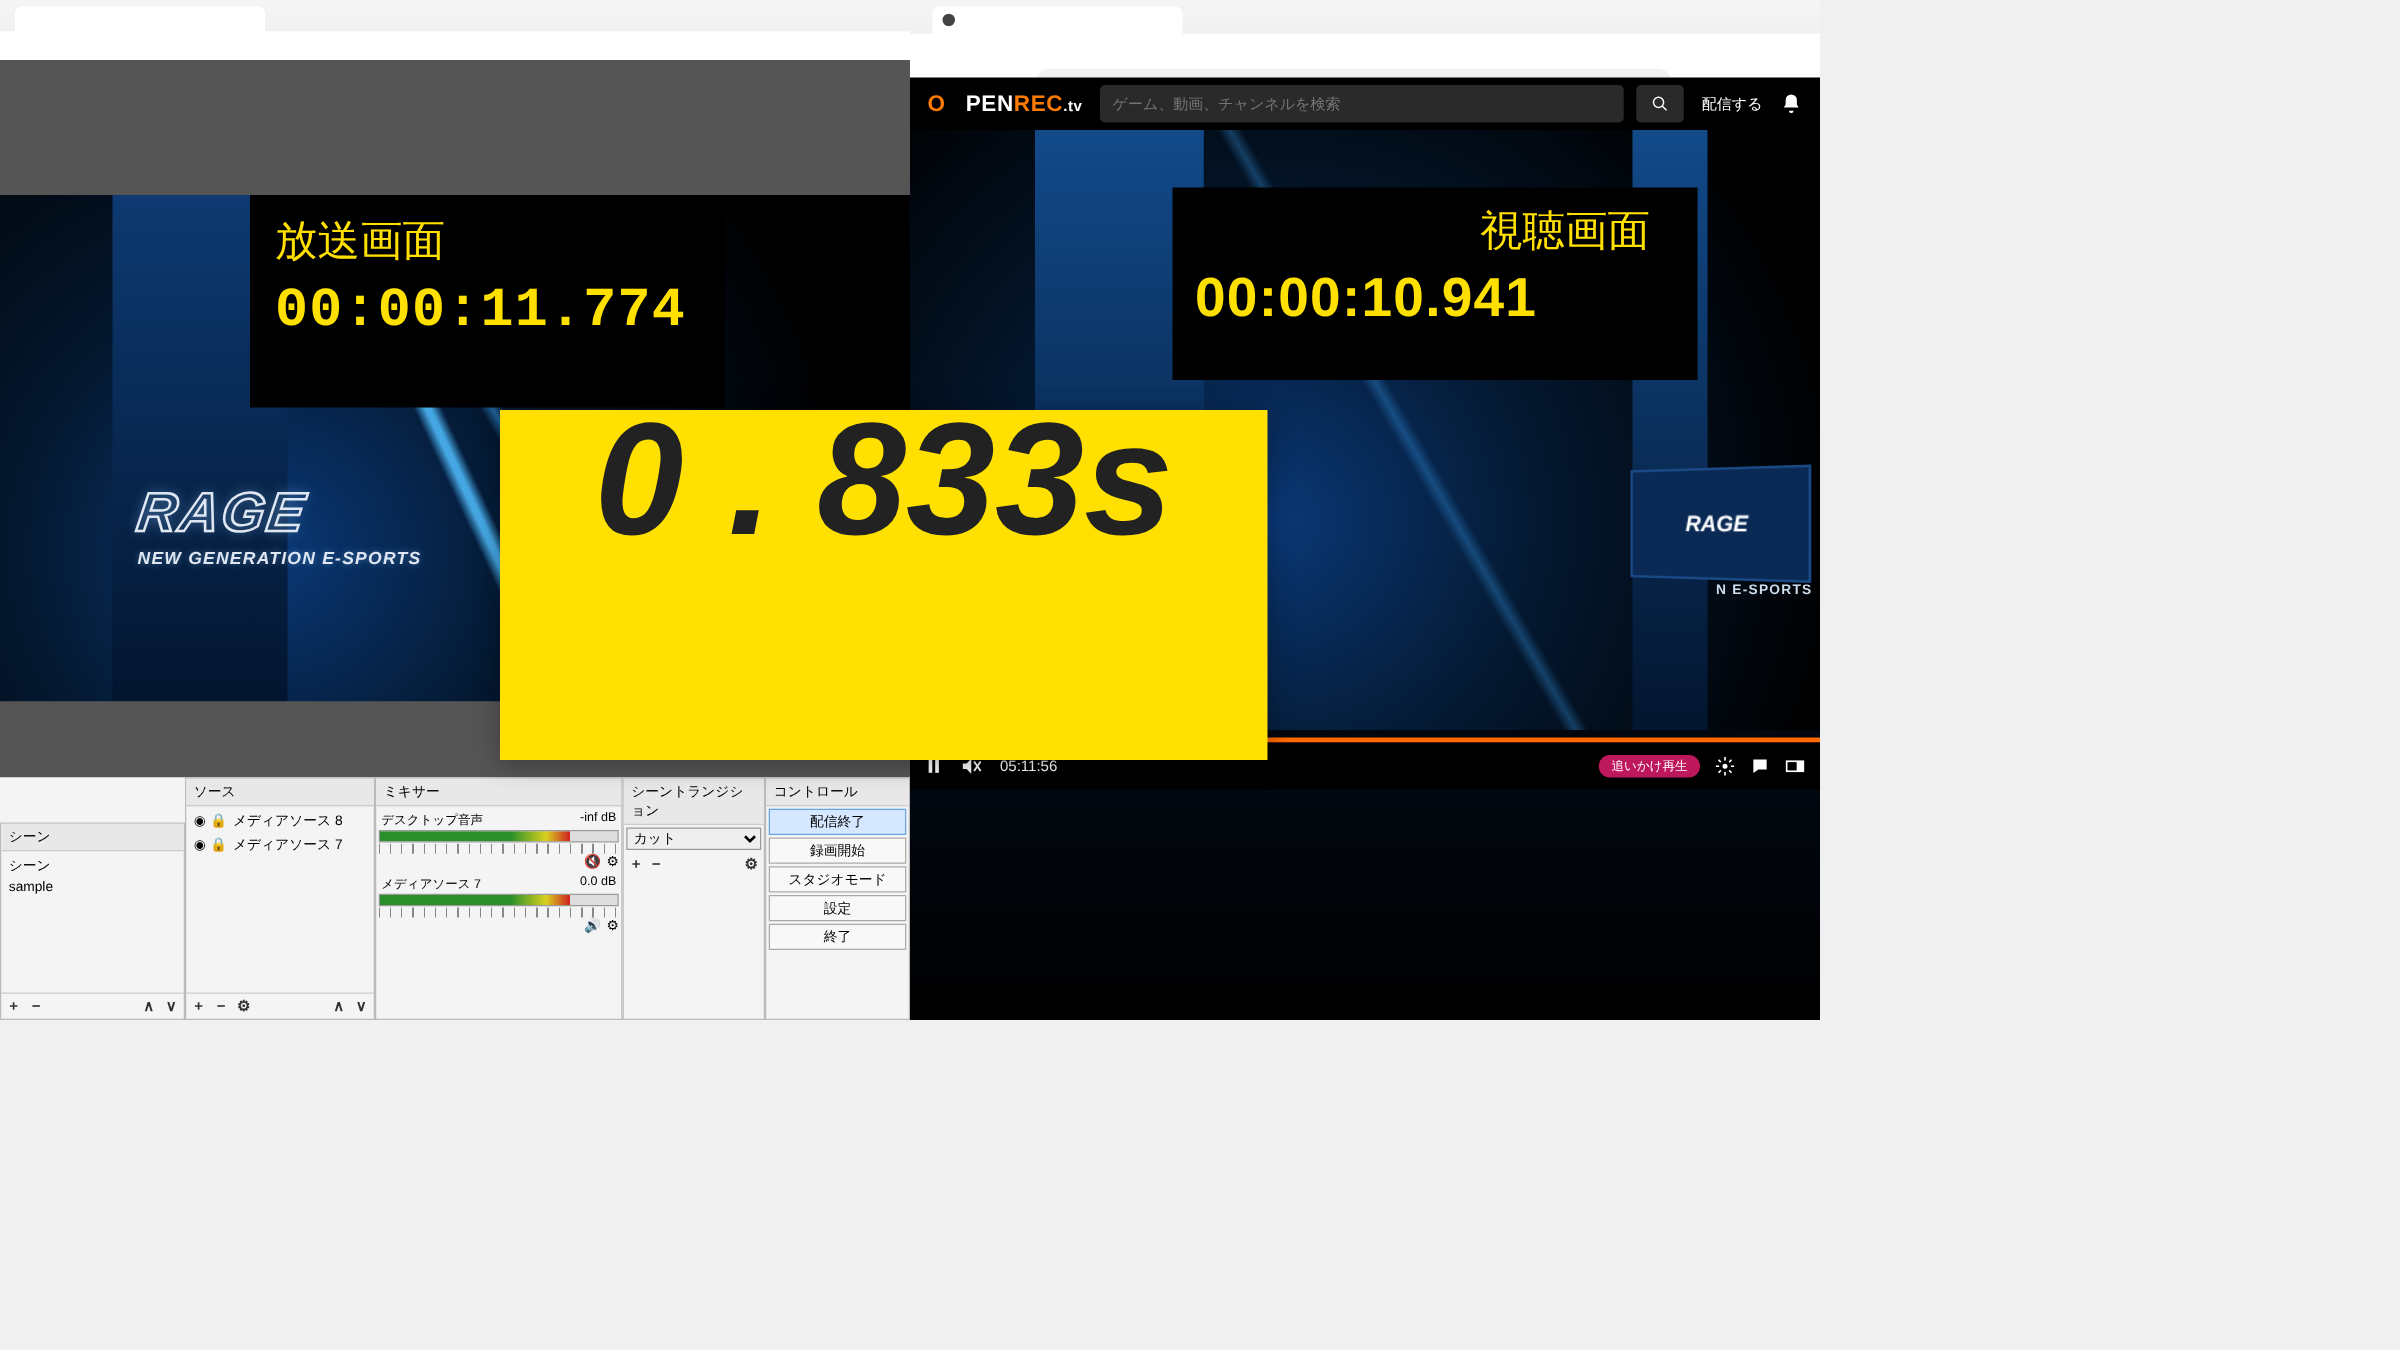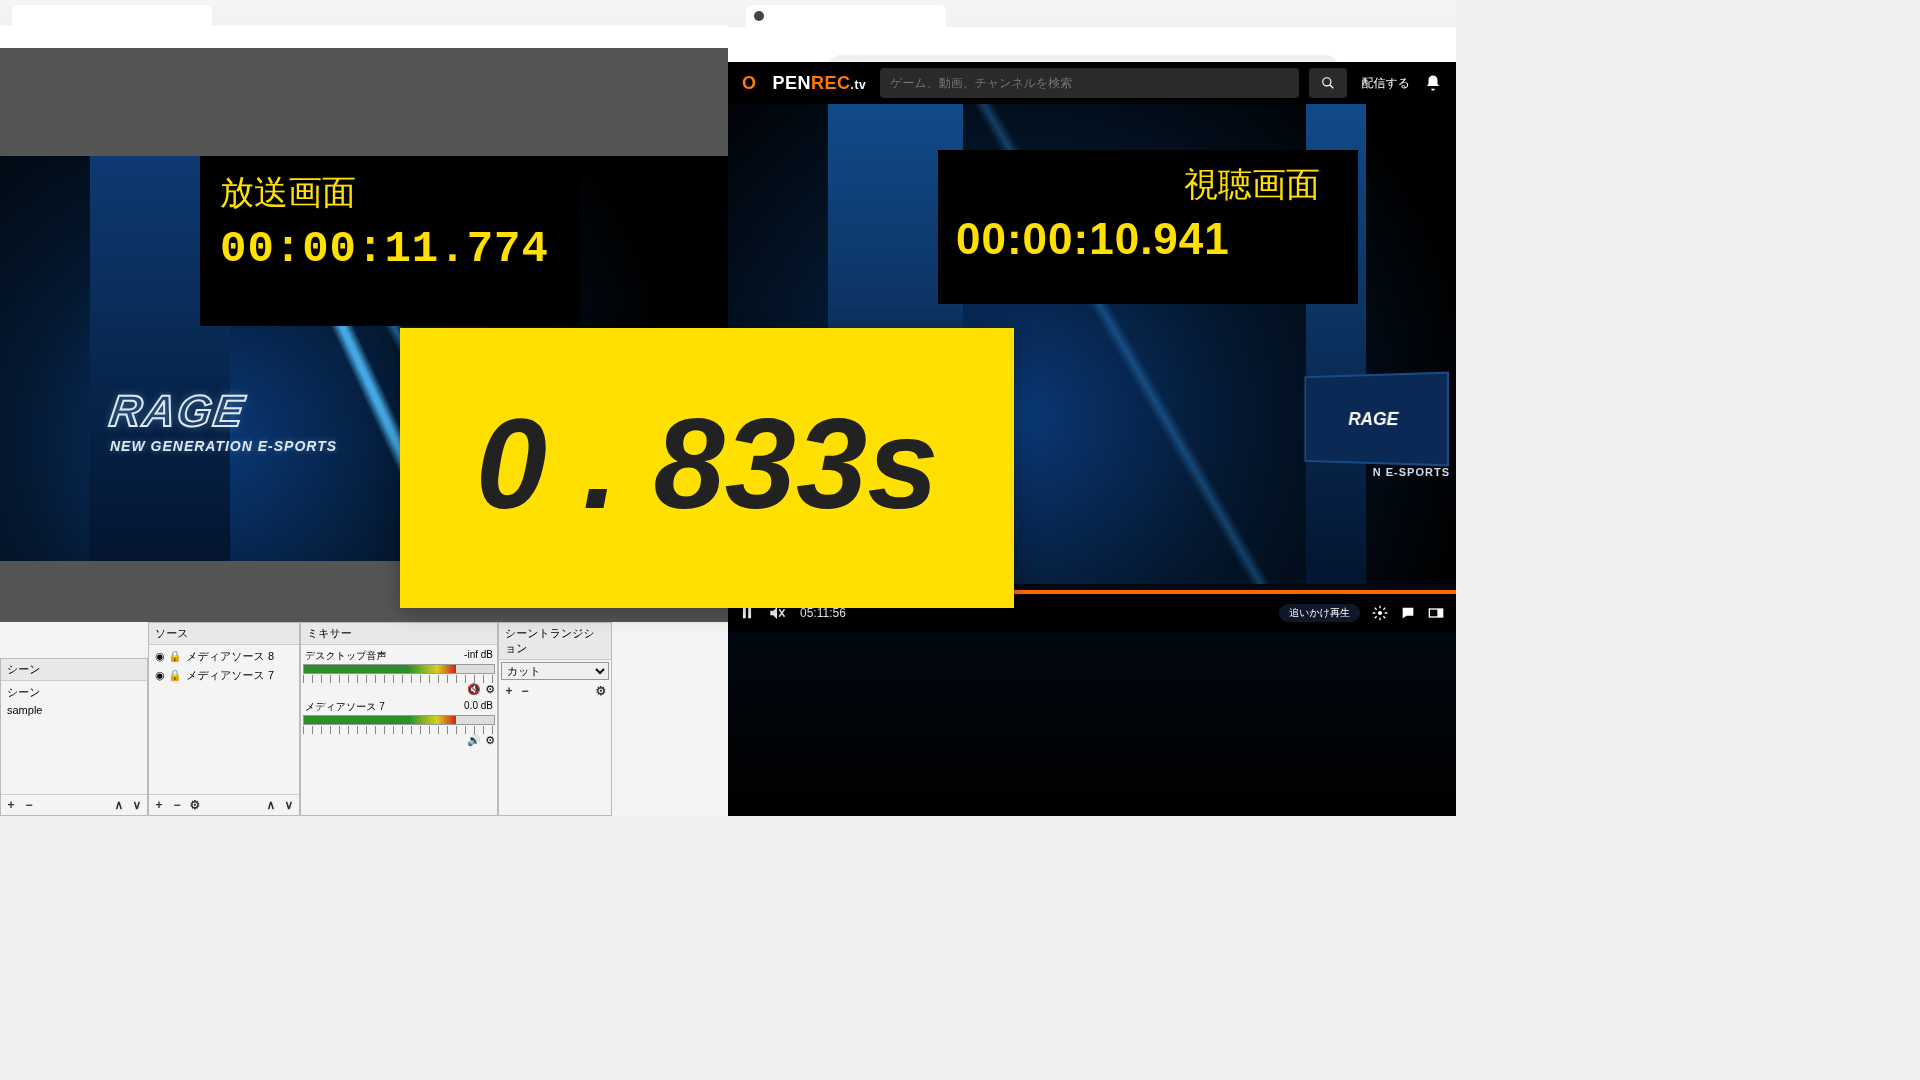--- a/index.html
+++ b/index.html
@@ -77,26 +77,26 @@
 .view-sub{position:absolute;right:6px;bottom:106px;font-size:11px;color:#cde;font-weight:700;letter-spacing:1px;}
 
 .overlay-box-r { position:absolute; left:210px; top:46px; width:420px; height:154px; background:#000; padding:12px 18px;}
 .overlay-label-r { color:#ffe000; font-size:34px; font-weight:500; margin-bottom:6px; text-align:right; padding-right:20px;}
 .overlay-time-r { color:#ffe000; font-size:44px; font-weight:700; letter-spacing:1px;}
 
 .progress-bar{position:absolute;left:0;top:590px;width:728px;height:4px;background:#333;}
 .progress-fill{height:100%;width:100%;background:#ff6a00;}
 .player-ctrls{position:absolute;left:0;top:594px;width:728px;height:38px;background:rgba(0,0,0,0.9);display:flex;align-items:center;padding:0 12px;gap:14px;color:#fff;font-size:12px;}
 .player-right{margin-left:auto;display:flex;align-items:center;gap:12px;}
-.badge{background:#0f172a;padding:2px 10px;border-radius:10px;font-size:10px;}
+.badge{background:#be185d;padding:2px 10px;border-radius:10px;font-size:10px;}
 
 .player-below{position:absolute;left:0;top:632px;width:728px;height:184px;background:linear-gradient(180deg,#020810,#000);}
 
 
-.delay-card { position:absolute; left:400px; top:328px; width:614px; height:280px; background:#ffe000; display:flex; flex-direction:column; align-items:center; justify-content:center; box-shadow:0 4px 20px rgba(0,0,0,0.3); z-index:50;}
+.delay-card { position:absolute; left:400px; top:328px; width:614px; height:280px; background:#ffe000; display:flex; flex-direction:column; align-items:center; box-shadow:0 4px 20px rgba(0,0,0,0.3); z-index:50;}
 .delay-value { font-size:128px; font-weight:700; font-style:italic; color:#222; line-height:1; font-family:Arial,sans-serif; margin-top:-8px;}
 .delay-label { font-size:46px; font-weight:300; color:#222; margin-top:4px; letter-spacing:1px;}
 
 svg { display:block; }
 </style>
 </head>
 <body>
 
 <div class="left-panel">
   <div class="browser-top-blur">
@@ -190,20 +190,30 @@
       <div class="obs-col-header">シーントランジション</div>
       <div class="obs-col-body">
         <select class="trans-select"><option>カット</option></select>
         <div class="trans-row">
           <span><span class="icon-btn">+</span><span class="icon-btn">−</span></span>
           <span class="icon-btn">⚙</span>
         </div>
       </div>
     </div>
 
+    <div class="obs-col controls">
+      <div class="obs-col-header">コントロール</div>
+      <div class="ctrl-buttons">
+        <div class="ctrl-btn active">配信終了</div>
+        <div class="ctrl-btn">録画開始</div>
+        <div class="ctrl-btn">スタジオモード</div>
+        <div class="ctrl-btn">設定</div>
+        <div class="ctrl-btn">終了</div>
+      </div>
+    </div>
   </div>
 </div>
 
 <div class="right-panel">
   <div class="browser-top-blur-right">
     <div class="browser-tab-r">
         <span class="tab-dot"></span>
       </div>
     <div class="browser-toolbar" style="top:27px">
       <div class="url-bar"></div>

